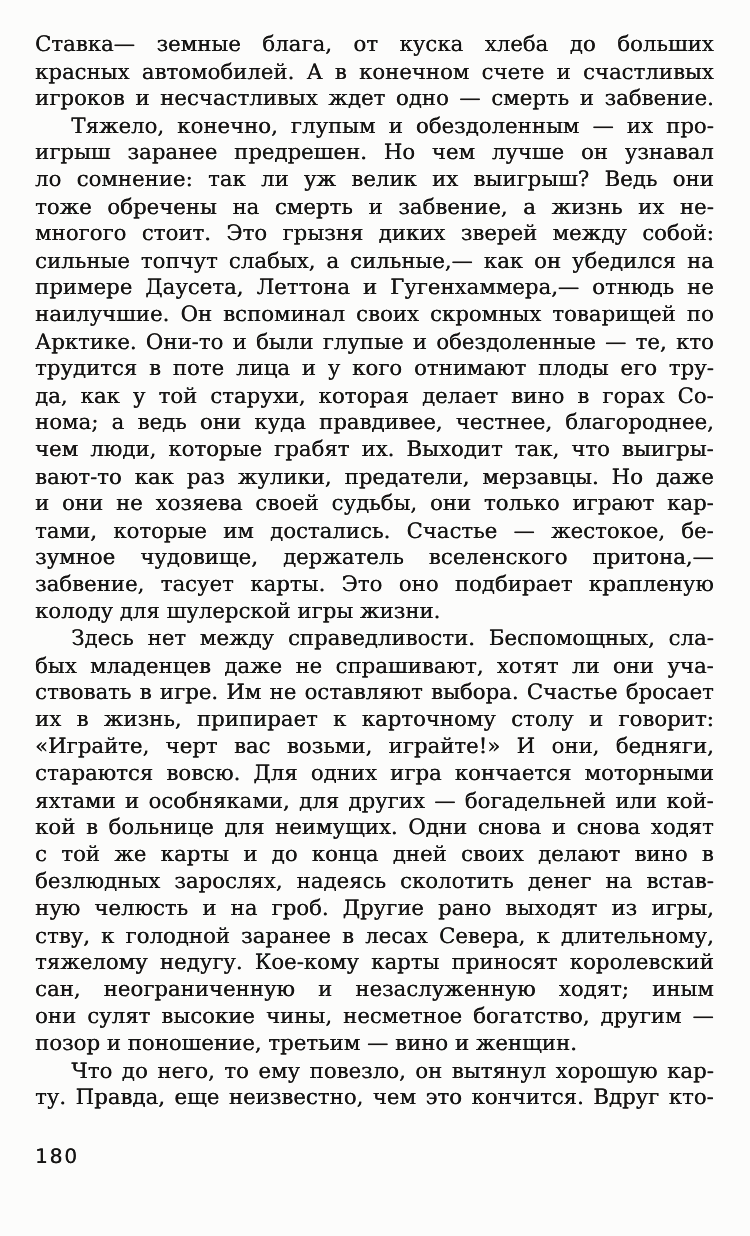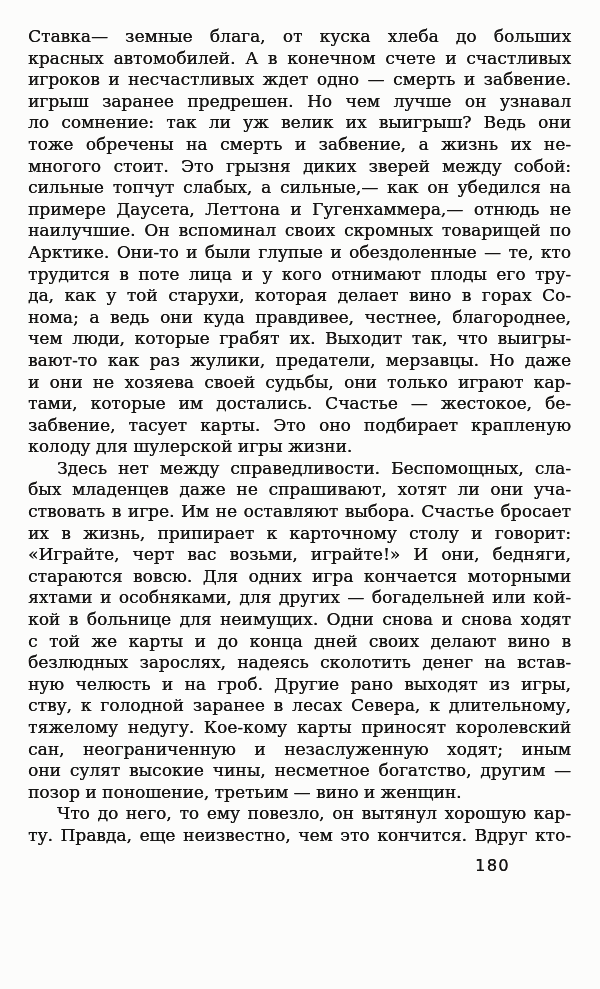--- a/index.html
+++ b/index.html
@@ -29,51 +29,53 @@
     white-space: normal;
     height: 21.6px;
     overflow: visible;
   }
   .line.indent { text-indent: 29px; }
   .line.end {
     text-align: center;
     text-align-last: left;
   }
   .page-number {
-    margin-top: 8px;
-    text-align: right;
+    margin-top: 24px;
+    text-align: left;
     font-family: "DejaVu Sans", "Liberation Sans", sans-serif;
     font-size: 16px;
     letter-spacing: 1.5px;
     text-shadow: 0.25px 0 0 currentColor;
   }
 </style>
 </head>
 <body>
 
 <div class="page">
   <div class="text-block">
       <div class="line">Ставка— земные блага, от куска хлеба до больших</div>
       <div class="line">красных автомобилей. А в конечном счете и счастливых</div>
       <div class="line">игроков и несчастливых ждет одно — смерть и забвение.</div>
+      <div class="line indent">Тяжело, конечно, глупым и обездоленным — их про-</div>
       <div class="line">игрыш заранее предрешен. Но чем лучше он узнавал</div>
       <div class="line">ло сомнение: так ли уж велик их выигрыш? Ведь они</div>
       <div class="line">тоже обречены на смерть и забвение, а жизнь их не-</div>
       <div class="line">многого стоит. Это грызня диких зверей между собой:</div>
       <div class="line">сильные топчут слабых, а сильные,— как он убедился на</div>
       <div class="line">примере Даусета, Леттона и Гугенхаммера,— отнюдь не</div>
       <div class="line">наилучшие. Он вспоминал своих скромных товарищей по</div>
       <div class="line">Арктике. Они-то и были глупые и обездоленные — те, кто</div>
       <div class="line">трудится в поте лица и у кого отнимают плоды его тру-</div>
       <div class="line">да, как у той старухи, которая делает вино в горах Со-</div>
       <div class="line">нома; а ведь они куда правдивее, честнее, благороднее,</div>
       <div class="line">чем люди, которые грабят их. Выходит так, что выигры-</div>
       <div class="line">вают-то как раз жулики, предатели, мерзавцы. Но даже</div>
       <div class="line">и они не хозяева своей судьбы, они только играют кар-</div>
       <div class="line">тами, которые им достались. Счастье — жестокое, бе-</div>
+      <div class="line">зумное чудовище, держатель вселенского притона,—</div>
       <div class="line">забвение, тасует карты. Это оно подбирает крапленую</div>
       <div class="line end">колоду для шулерской игры жизни.</div>
       <div class="line indent">Здесь нет между справедливости. Беспомощных, сла-</div>
       <div class="line">бых младенцев даже не спрашивают, хотят ли они уча-</div>
       <div class="line">ствовать в игре. Им не оставляют выбора. Счастье бросает</div>
       <div class="line">их в жизнь, припирает к карточному столу и говорит:</div>
       <div class="line">«Играйте, черт вас возьми, играйте!» И они, бедняги,</div>
       <div class="line">стараются вовсю. Для одних игра кончается моторными</div>
       <div class="line">яхтами и особняками, для других — богадельней или кой-</div>
       <div class="line">кой в больнице для неимущих. Одни снова и снова ходят</div>

